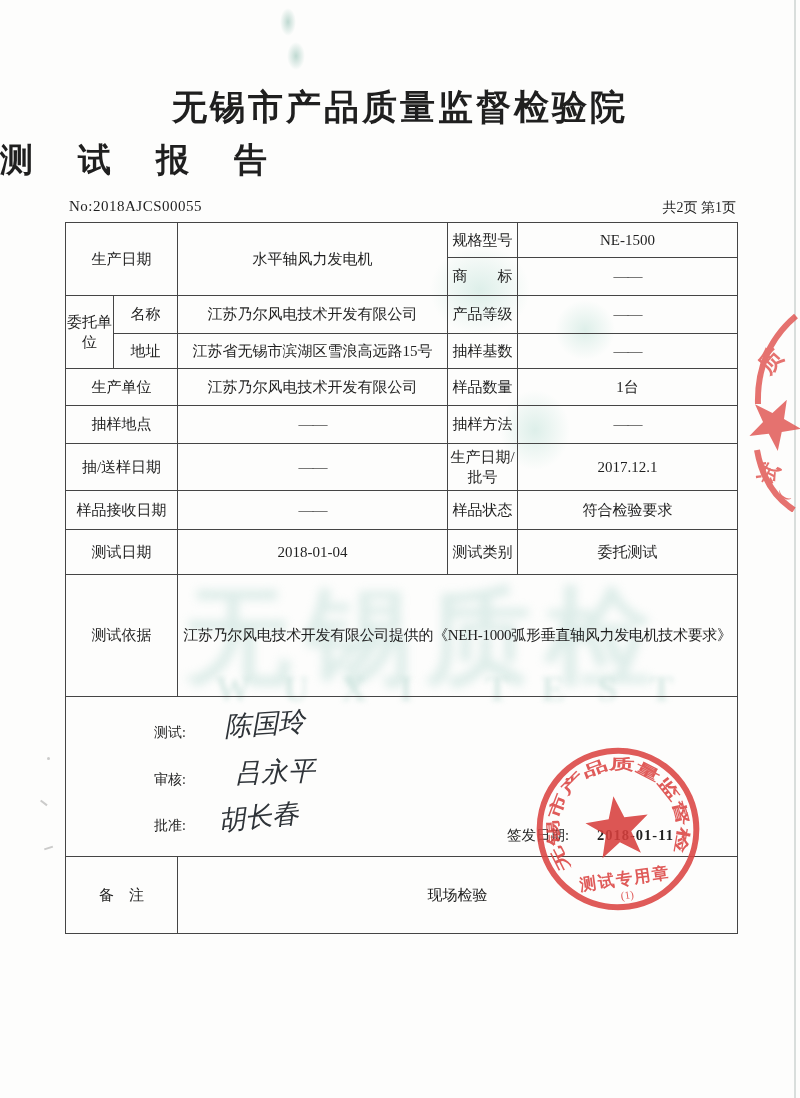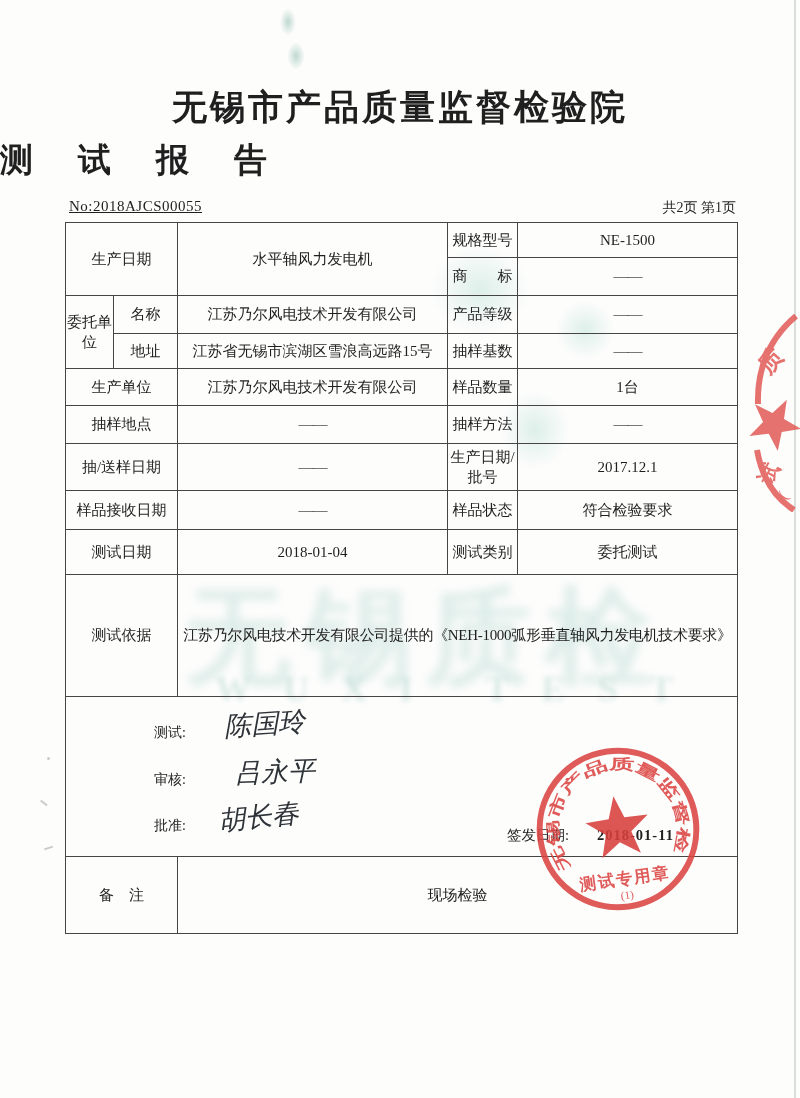--- a/index.html
+++ b/index.html
@@ -6,21 +6,21 @@
   body{
     width:800px;height:1098px;position:relative;overflow:hidden;
     background:#fdfdfc;color:#1f1f1f;
     font-family:"Liberation Serif","DejaVu Serif",serif;
   }
   
   .title{position:absolute;top:84px;left:0;width:100%;text-align:center;
     font-size:35px;font-weight:bold;letter-spacing:3px;z-index:2;}
   .subtitle{position:absolute;top:138px;left:0;width:100%;text-align:left;
     font-size:33px;font-weight:bold;letter-spacing:6px;z-index:2;}
-  .meta-no{position:absolute;top:198px;left:69px;font-size:15px;letter-spacing:.5px;z-index:2;text-decoration:underline;}
+  .meta-no{position:absolute;top:198px;left:69px;font-size:15px;letter-spacing:.5px;z-index:2;}
   .meta-pages{position:absolute;top:199px;right:64px;font-size:14px;z-index:2;text-align:center;}
   
   table.main{position:absolute;top:222px;left:65px;width:672px;z-index:2;
     border-collapse:collapse;table-layout:fixed;background:transparent;}
   table.main td{border:1.6px solid #454545;text-align:center;vertical-align:middle;
     font-size:15px;padding:0 2px;line-height:1.35;}
   td.left{text-align:left;padding-left:9px;}
   td.dash,.dash{color:#4a4a4a;letter-spacing:-1px;}
   td.basis{font-size:14.6px;letter-spacing:-0.3px;}
   

